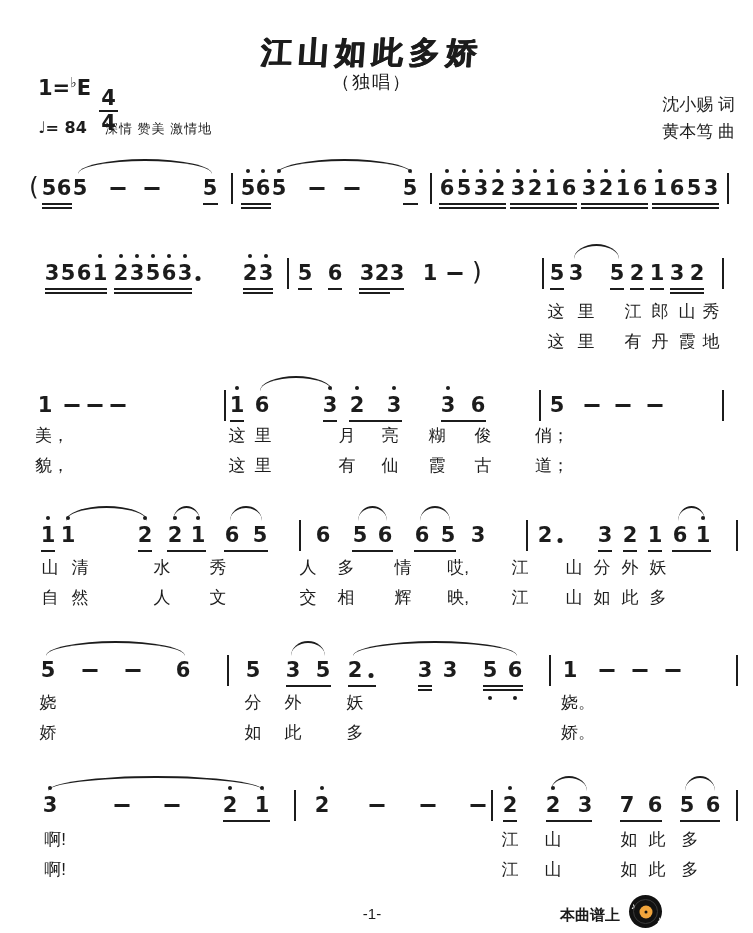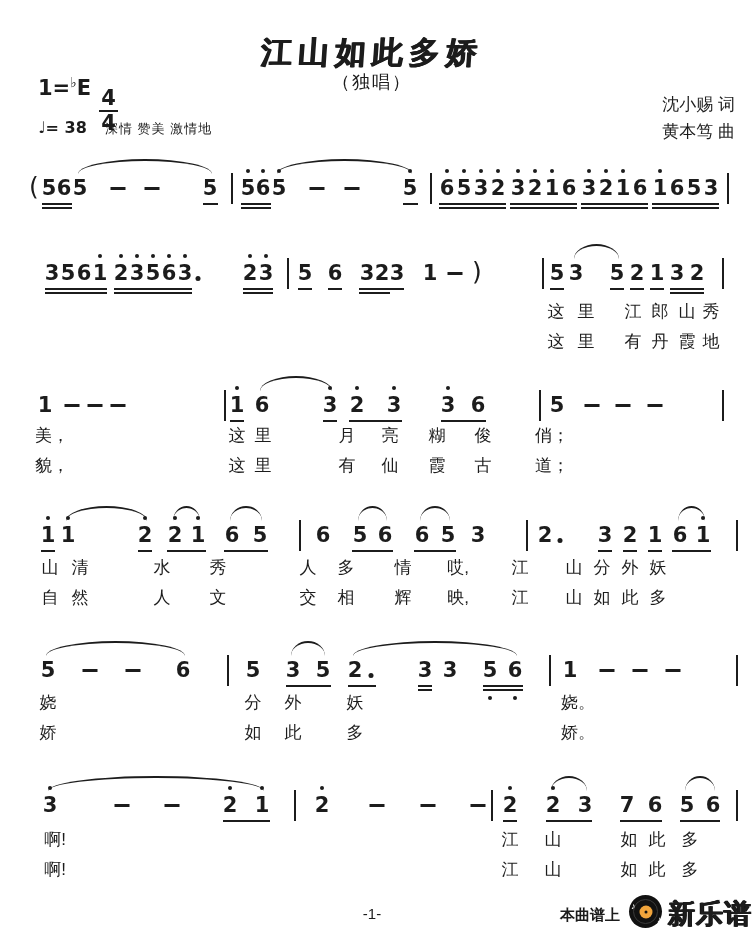--- a/index.html
+++ b/index.html
@@ -55,33 +55,32 @@
   <div class="abs subtitle cx" style="left:372px;top:70px;">（独唱）</div>
   <div class="abs credit" style="top:93px;">沈小赐 词</div>
   <div class="abs credit" style="top:120px;">黄本笃 曲</div>
 
   <div class="abs keysig" style="left:38px;top:74px;">
     <span>1=</span><sup>♭</sup><span>E</span><span class="meter">
         <span class="mt">4</span>
         <span class="mb">4</span>
       </span>
   </div>
-  <div class="abs tempo" style="left:38px;top:118px;">♩= 38</div>
+  <div class="abs tempo" style="left:38px;top:118px;">♩= 84</div>
   <div class="abs expr" style="left:105px;top:120px;">深情 赞美 激情地</div>
 
   <div class="abs pageno cx" style="left:372px;top:905px;">-1-</div>
   <div class="abs src" style="left:560px;top:906px;">本曲谱上</div>
   <div class="disc" style="left:629px;top:895px;">
     <span class="ring"></span>
     <span class="note">♪</span>
     <span class="hub" id="disc-hub" style="background: rgb(240, 164, 60);"></span>
     <span class="pin"></span>
     <span class="note2">♪</span>
   </div>
-  <div class="abs brand" style="left:668px;top:896px;">新乐谱</div>
 
 <div class="tok paren" style="left: 34px; top: 174px;">(</div>
     <div class="tok" style="left: 49px; top: 176px;">5</div>
     <div class="tok" style="left: 64px; top: 176px;">6</div>
     <div class="tok" style="left: 80px; top: 176px;">5</div>
     <div class="dash" style="left: 118px; top: 187px;"></div>
     <div class="dash" style="left: 152px; top: 187px;"></div>
     <div class="tok" style="left: 210px; top: 176px;">5</div>
     <div class="bar" style="left: 232px; top: 173px;"></div>
     <div class="tok" style="left: 248px; top: 176px;">5</div>

